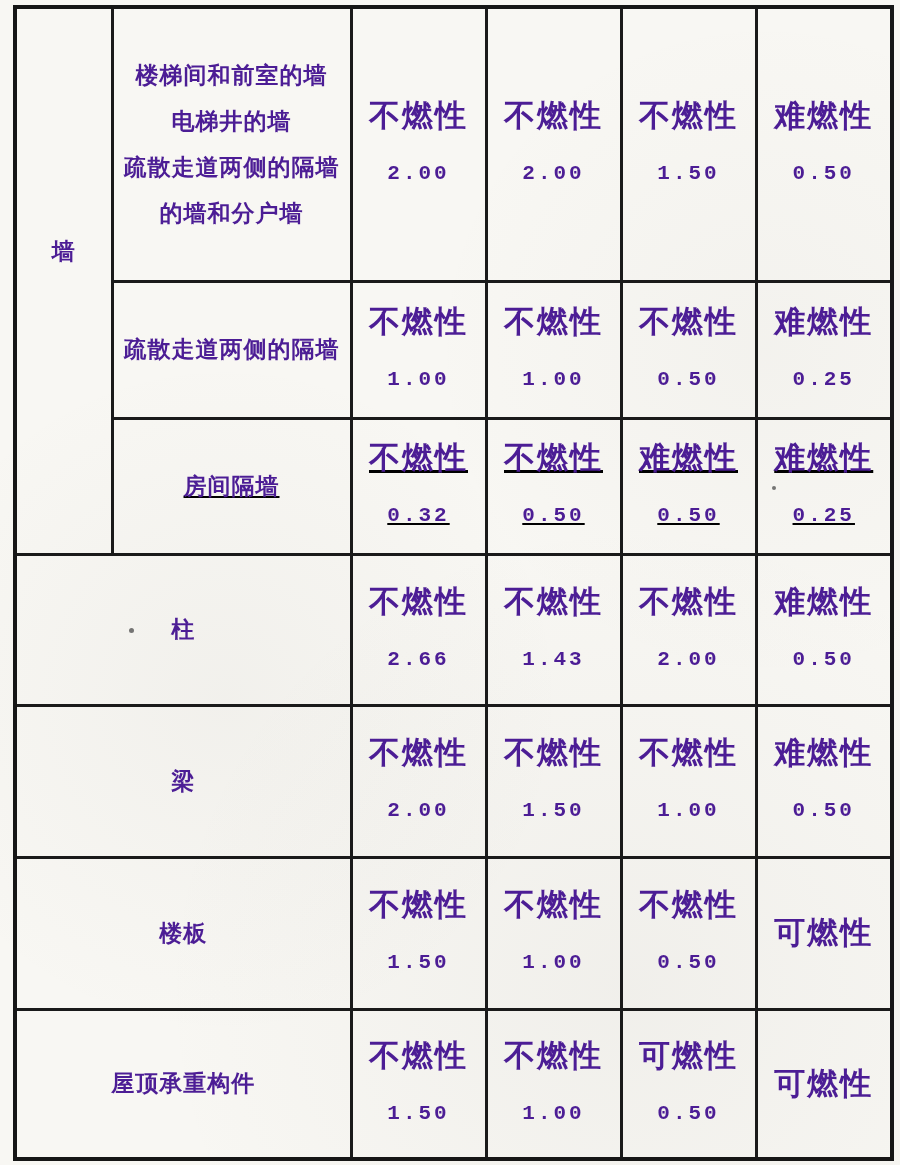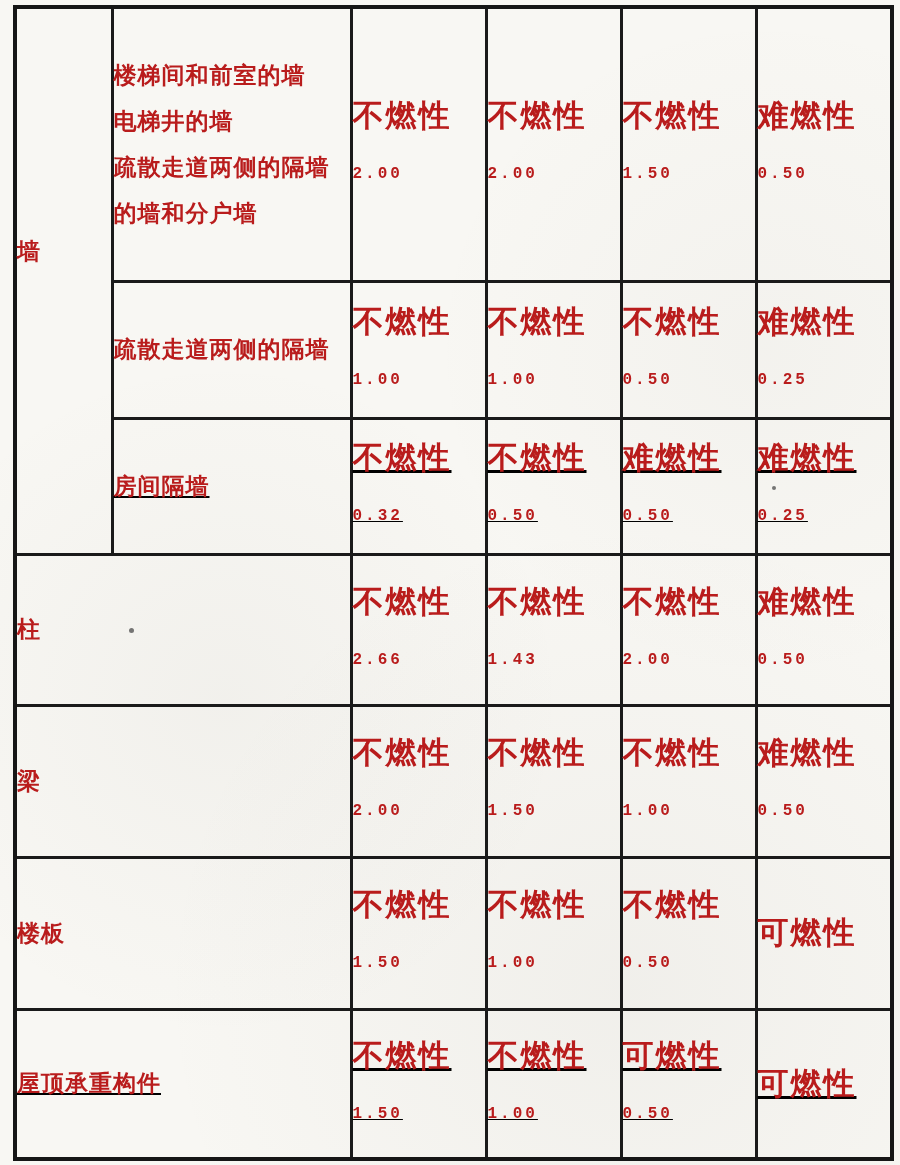--- a/index.html
+++ b/index.html
@@ -16,39 +16,40 @@
   }
   table.grid {
     position: absolute; left: 13px; top: 5px;
     width: 877px;
     border-collapse: collapse;
     table-layout: fixed;
     border: 4px solid #161616;
   }
   td {
     border: 3px solid #1a1a1a;
+    text-align: center;
     vertical-align: middle;
-    color: #b91c1c;
+    color: #4c1d95;
     font-weight: bold;
     padding: 0;
   }
   tr.r1 { height: 274px; }
   tr.r2 { height: 137px; }
   tr.r3 { height: 136px; text-decoration: underline; }
   tr.r4 { height: 151px; }
   tr.r5 { height: 152px; }
   tr.r6 { height: 152px; }
-  tr.r7 { height: 150px; text-decoration: underline; }
+  tr.r7 { height: 150px; }
   .cat-cell { font-size: 23px; letter-spacing: 1px; padding-bottom: 58px; }
   .comp-cell { font-size: 23px; letter-spacing: 1px; }
   .comp-lines div { line-height: 46px; }
   .rating { font-size: 31px; letter-spacing: 2px; line-height: 28px; }
   .hours {
     font-family: "Liberation Mono", "DejaVu Sans Mono", monospace;
-    font-size: 16px; letter-spacing: 3px; line-height: 24px;
+    font-size: 21px; letter-spacing: 3px; line-height: 24px;
     margin-top: 32px;
   }
   .hours:empty { display: none; }
   .speckle {
     position: absolute; background: #4a4a4a; border-radius: 50%;
     width: 5px; height: 5px; opacity: 0.75;
   }
   .speckle.s1 { left: 129px; top: 628px; }
   .speckle.s2 { left: 772px; top: 486px; width: 4px; height: 4px; }
 </style>

